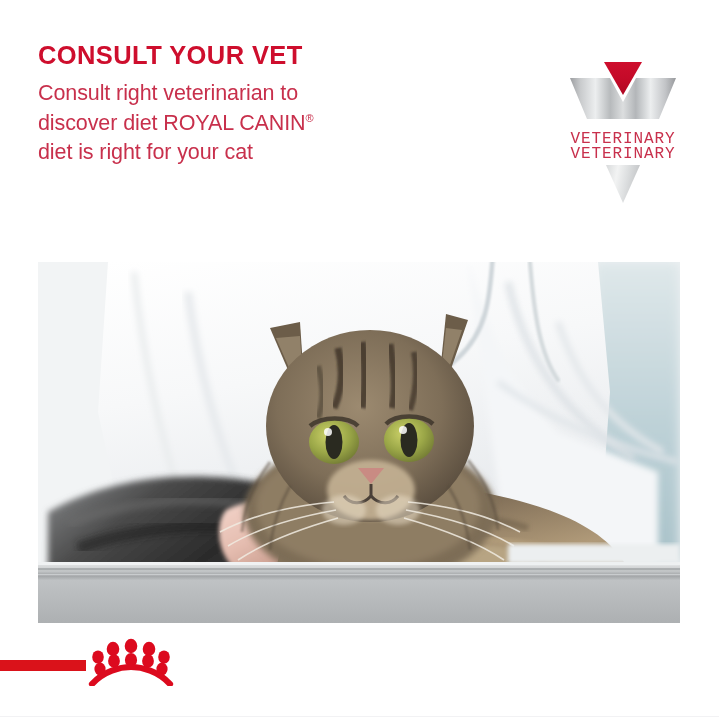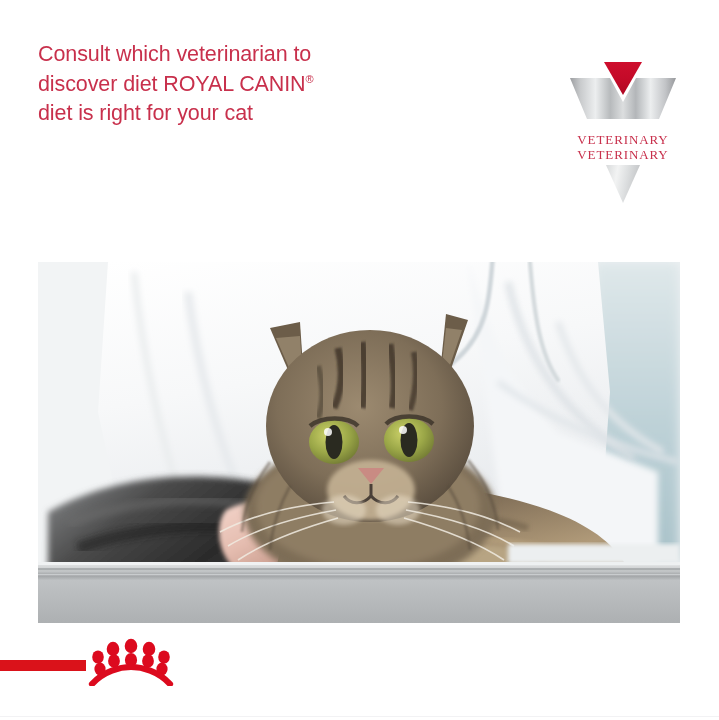--- a/index.html
+++ b/index.html
@@ -62,22 +62,22 @@
     height: 150px;
   }
   .vn-logo svg { display: block; }
   .vn-text {
     position: absolute;
     left: 0;
     top: 74px;
     width: 122px;
     text-align: center;
     color: #C8304C;
-    font-family: Liberation Serif, serif;
-    font-size: 13px;
+    font-family: Liberation Mono, monospace;
+    font-size: 16px;
     font-weight: normal;
     letter-spacing: 0.9px;
     line-height: 15px;
   }
 
   
   .photo {
     position: absolute;
     left: 38px;
     top: 262px;
@@ -129,22 +129,23 @@
     height: 1px;
     background: #f2f2f4;
   }
 </style>
 </head>
 <body>
 
 <div class="page">
 
   <div class="header">
+    <div class="headline">CONSULT YOUR VET</div>
     <div class="subcopy">
-      <span>Consult which veterinarian to</span><br>
+      <span>Consult right veterinarian to</span><br>
       <span>discover diet ROYAL CANIN</span><span class="reg">®</span><br>
       <span>diet is right for your cat</span>
     </div>
   </div>
 
   <div class="vn-logo">
     <svg width="122" height="150" viewBox="0 0 122 150" xmlns="http://www.w3.org/2000/svg">
       <defs>
         <linearGradient id="silverChalice" x1="0" y1="0" x2="1" y2="0">
           <stop offset="0%" stop-color="#9c9ea1"></stop>

